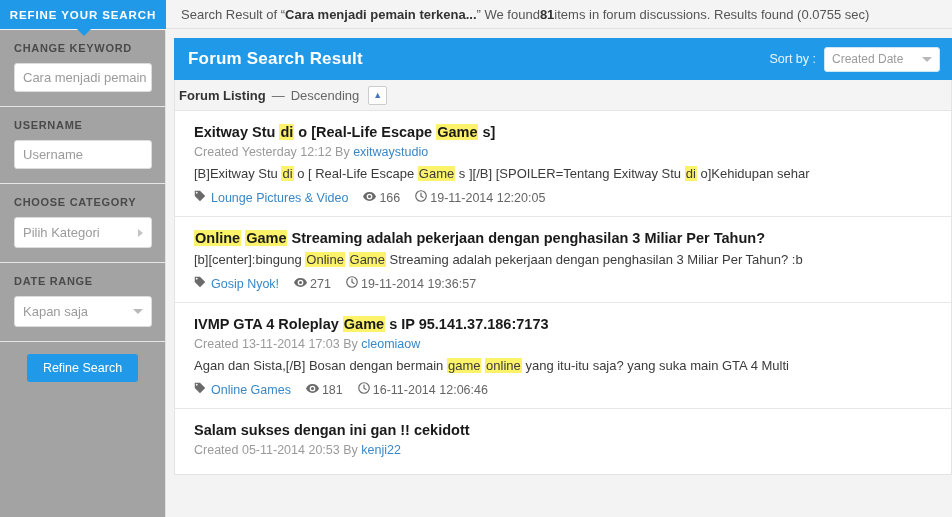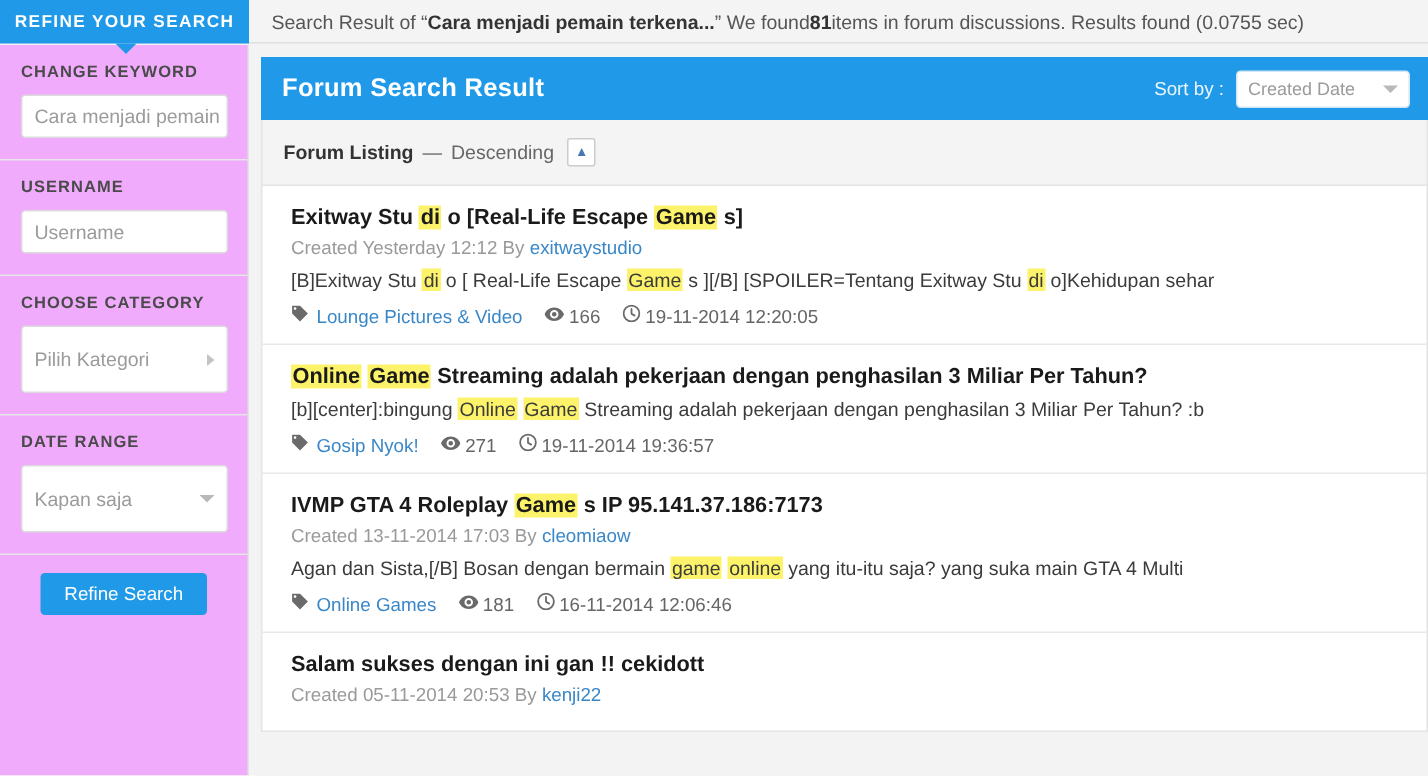--- a/index.html
+++ b/index.html
@@ -33,41 +33,41 @@
   .result-summary{
     position:absolute;left:181px;top:0;height:29px;
     display:flex;align-items:center;
     font-size:13px;color:#555;white-space:nowrap;
   }
   .result-summary b{color:#333;font-weight:bold;}
 
   
   .sidebar{
     position:absolute;left:0;top:30px;width:166px;
-    background:#f0abfc;border-right:1px solid #e2e2e2;
+    background:#a3a3a3;border-right:1px solid #e2e2e2;
     height:487px;box-sizing:border-box;
   }
   .side-block{
     padding:12px 14px 14px 14px;
     border-bottom:1px solid #e6e6e6;
     box-sizing:border-box;
   }
   .side-label{
     font-size:11px;font-weight:bold;color:#4a4a4a;
     letter-spacing:.7px;margin-bottom:9px;
   }
   .side-input{
     width:138px;height:29px;box-sizing:border-box;
     border:1px solid #dcdcdc;border-radius:3px;background:#fff;
     padding:0 8px;font-size:13px;color:#9b9b9b;
     font-family:"Liberation Sans",sans-serif;
     display:flex;align-items:center;overflow:hidden;white-space:nowrap;
   }
   .side-select{
-    width:138px;height:45px;box-sizing:border-box;
+    width:138px;height:31px;box-sizing:border-box;
     border:1px solid #dcdcdc;border-radius:3px;background:#fff;
     padding:0 8px;font-size:13px;color:#9b9b9b;
     display:flex;align-items:center;justify-content:space-between;
   }
   .tri-right{
     width:0;height:0;border-top:4px solid transparent;border-bottom:4px solid transparent;
     border-left:5px solid #c4c4c4;
   }
   .tri-down{
     width:0;height:0;border-left:5px solid transparent;border-right:5px solid transparent;
@@ -92,22 +92,22 @@
   .panel-title{font-size:17px;font-weight:bold;letter-spacing:.2px;}
   .sort-wrap{display:flex;align-items:center;gap:8px;}
   .sort-label{font-size:12.5px;color:#eaf6ff;}
   .sort-select{
     width:116px;height:25px;box-sizing:border-box;background:#fff;
     border:1px solid #cfe6f7;border-radius:3px;
     display:flex;align-items:center;justify-content:space-between;
     padding:0 7px;font-size:12px;color:#9b9b9b;
   }
   .subbar{
-    height:44px;background:#f4f4f4;border:1px solid #e4e4e4;border-top:none;
-    display:flex;align-items:center;padding:0 14px;box-sizing:border-box;
+    height:31px;background:#f4f4f4;border:1px solid #e4e4e4;border-top:none;
+    display:flex;align-items:center;padding:0 4px;box-sizing:border-box;
     gap:6px;font-size:13px;color:#666;
   }
   .subbar b{color:#333;}
   .order-btn{
     width:17px;height:17px;border:1px solid #ccc;border-radius:2px;background:#fff;
     display:inline-flex;align-items:center;justify-content:center;
     font-size:9px;color:#4a77b5;line-height:1;cursor:pointer;margin-left:3px;
   }
 
   

